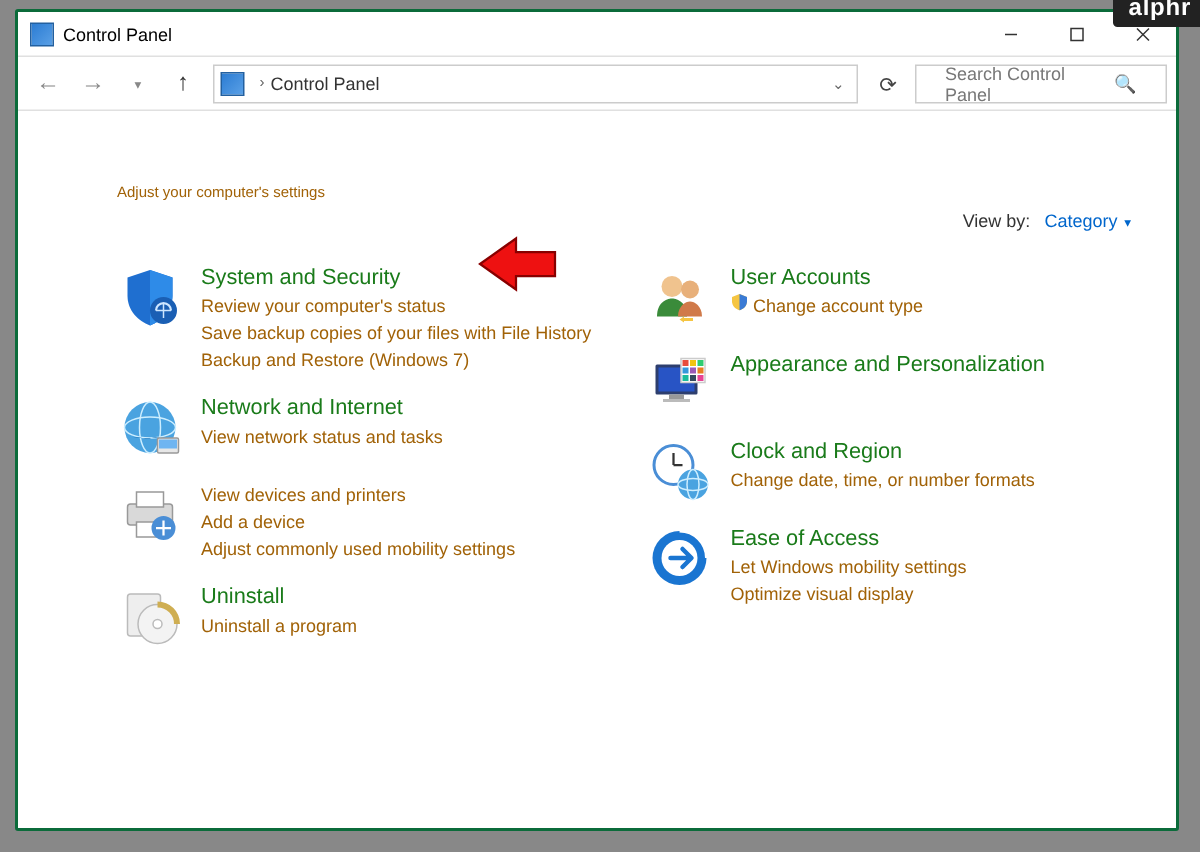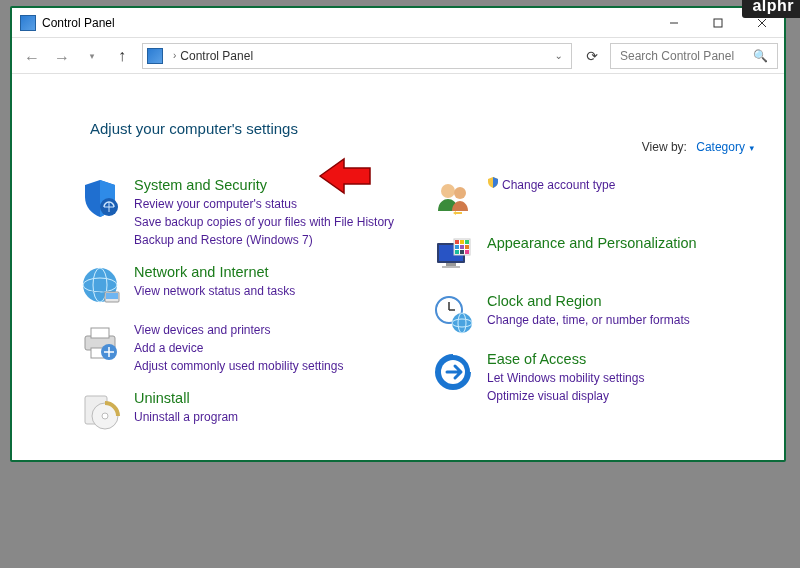--- a/index.html
+++ b/index.html
@@ -1,47 +1,47 @@
 <!DOCTYPE html>
 <html><head>
 <meta charset="utf-8">
 <style>
   * { box-sizing: border-box; font-family: "Segoe UI", Tahoma, sans-serif; }
   body { margin: 0; background: #888; width: 800px; height: 568px; position: relative; }
-  .outer-border { position: absolute; top: 6px; left: 10px; width: 776px; height: 456px; border: 2px solid #0b6b3a; background: #fff; border-radius: 2px; }
+  .outer-border { position: absolute; top: 6px; left: 10px; width: 776px; height: 548px; border: 2px solid #0b6b3a; background: #fff; border-radius: 2px; }
   .window { position: absolute; inset: 0; background: #fff; display: flex; flex-direction: column; }
   .titlebar { height: 30px; display: flex; align-items: center; border-bottom: 1px solid #e0e0e0; }
   .titlebar .app-icon { width: 16px; height: 16px; margin: 0 6px 0 8px; background: linear-gradient(135deg,#2b7cd3,#5aa0e6); border: 1px solid #2260a0; }
   .titlebar .title { font-size: 12px; color: #000; flex: 1; }
   .win-controls { display: flex; }
   .win-btn { width: 44px; height: 28px; display:flex; align-items:center; justify-content:center; font-size:13px; color:#333; }
   .win-btn svg { width:10px; height:10px; }
   .navbar { height: 36px; display:flex; align-items:center; padding: 0 6px; gap:2px; border-bottom: 1px solid #e0e0e0; }
   .nav-arrow { width:28px; height:28px; display:flex; align-items:center; justify-content:center; color:#888; font-size:16px; }
   .nav-arrow.enabled { color:#333; }
   .addressbar { flex:1; height:26px; border:1px solid #ccc; margin: 0 4px; display:flex; align-items:center; padding:0 4px; font-size:12px; color:#333; background:#fff; }
   .addressbar .addr-icon { width:16px; height:16px; background:linear-gradient(135deg,#2b7cd3,#5aa0e6); margin-right:6px; border:1px solid #2260a0; }
   .addressbar .chev { color:#666; margin:0 4px; font-size:10px; }
   .addressbar .dd { margin-left:auto; color:#666; font-size:10px; padding:0 4px; }
   .refresh { width:28px; height:28px; display:flex; align-items:center; justify-content:center; color:#444; font-size:14px; }
-  .searchbox { width:168px; height:26px; border:1px solid #ccc; display:flex; align-items:center; padding:0 9px; font-size:12px; color:#777; margin-left:2px;justify-content:flex-end; }
+  .searchbox { width:168px; height:26px; border:1px solid #ccc; display:flex; align-items:center; padding:0 19px; font-size:12px; color:#777; margin-left:2px;justify-content:flex-end; }
   .searchbox .mag { margin-left:auto; color:#555; font-size:12px; }
   .content { flex:1; padding: 28px 30px 10px 66px; overflow:hidden; position:relative; }
   .header-row { display:flex; align-items:center; margin-bottom:22px; }
-  .header-row h1 { font-size:15px; font-weight:400; color:#0c4a6e; margin:12px; flex:1; }
+  .header-row h1 { font-size:10px; font-weight:400; color:#a16207; margin:0; flex:1; }
   .viewby { font-size:12px; color:#333;margin-top:38px; }
   .viewby .cat { color:#0066cc; margin-left:6px; }
   .viewby .dd { color:#0066cc; font-size:9px; margin-left:2px; }
   .columns { display:flex; gap:30px; }
   .col { flex:1; display:flex; flex-direction:column; gap:14px; }
   .item { display:flex; gap:12px; }
   .item .icon-box { width:44px; height:44px; flex-shrink:0; display:flex; align-items:center; justify-content:center; }
   .item .texts { display:flex; flex-direction:column; }
   .cat-title { color:#1a7b1a; font-size:14.5px; line-height:1.3; }
-  .sub-link { color:#4c1d95; font-size:12px; line-height:1.5; }
+  .sub-link { color:#a16207; font-size:12px; line-height:1.5; }
   .arrow-callout { position:absolute; left:306px; top:83px; width:54px; height:38px; }
   .watermark { position:absolute; right:-4px; top:-6px; background:#222; color:#fff; font-weight:700; font-size:16px; padding:3px 10px; border-radius:3px; letter-spacing:0.5px; font-family: Arial, sans-serif; }
   
 </style>
 </head>
 <body>
 
 <div class="outer-border">
  <div class="window">
 
@@ -175,20 +175,21 @@
                   <circle cx="16" cy="14" r="7" fill="#f0c38e"></circle>
                   <path d="M6 34 C6 25 12 22 16 22 C20 22 26 25 26 34 Z" fill="#3a8b3a"></path>
                   <circle cx="28" cy="16" r="6" fill="#e8b07a"></circle>
                   <path d="M20 34 C20 27 25 24 28 24 C31 24 36 27 36 34 Z" fill="#d07a4a"></path>
                   <path d="M24 34 L28 38 L36 28" fill="none"></path>
                   <path d="M22 30 l0 0"></path>
                   <path d="M24 32 L21 34 L24 36 L24 35 L30 35 L30 33 L24 33 Z" fill="#f5c542" transform="translate(0,2)"></path>
                 </svg>
           </div>
           <div class="texts">
+            <a class="cat-title">User Accounts</a>
             <span style="display:flex;align-items:flex-start;gap:3px;">
                   <svg width="12" height="12" viewBox="0 0 12 12">
                     <path d="M6 1 L11 3 V6 C11 9 8.5 11 6 12 C3.5 11 1 9 1 6 V3 Z" fill="#f5c542"></path>
                     <path d="M6 1 L11 3 V6 C11 9 8.5 11 6 12 V1 Z" fill="#3a7bd5"></path>
                   </svg>
                   <a class="sub-link">Change account type</a>
                 </span>
           </div>
         </div>
 

